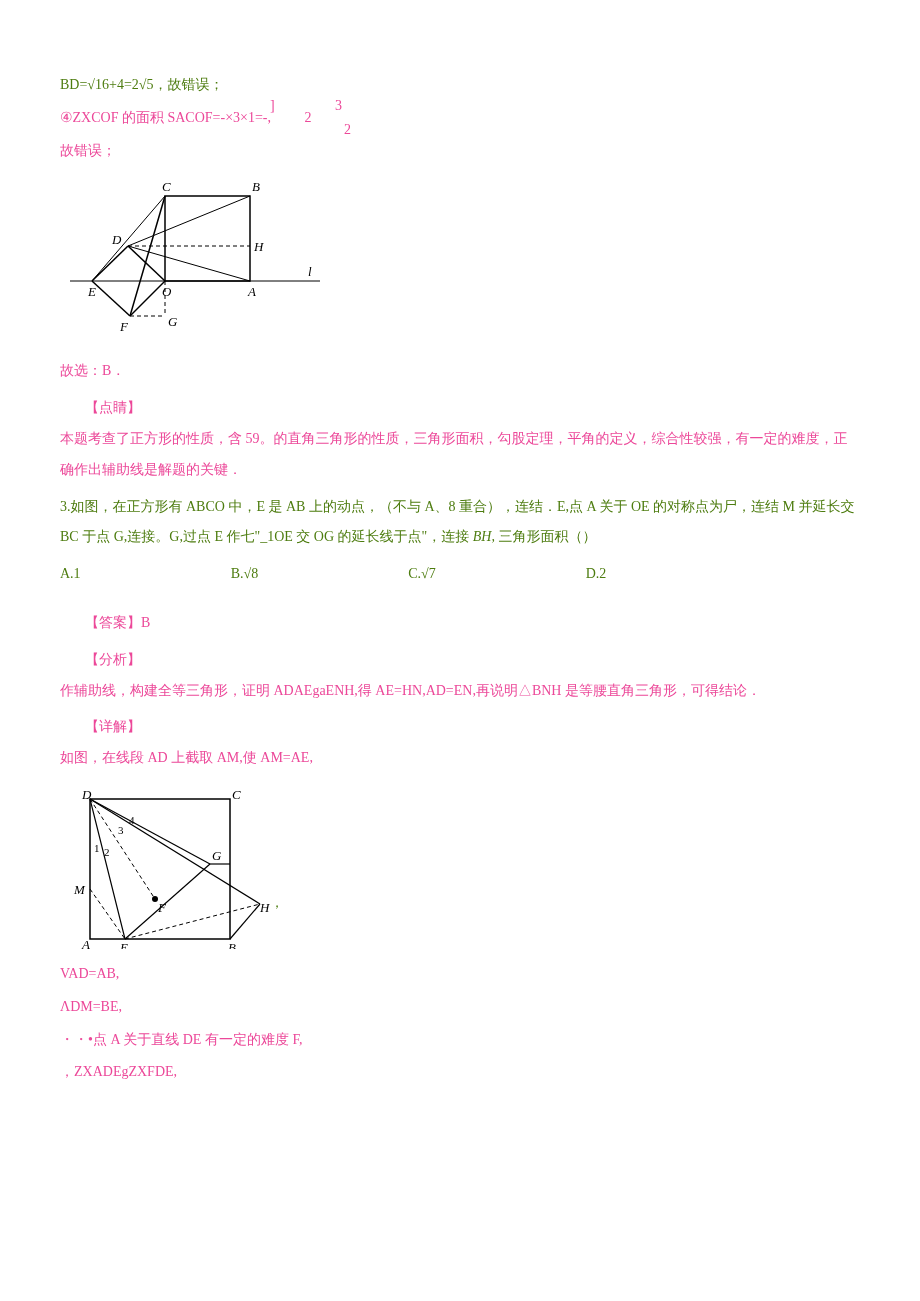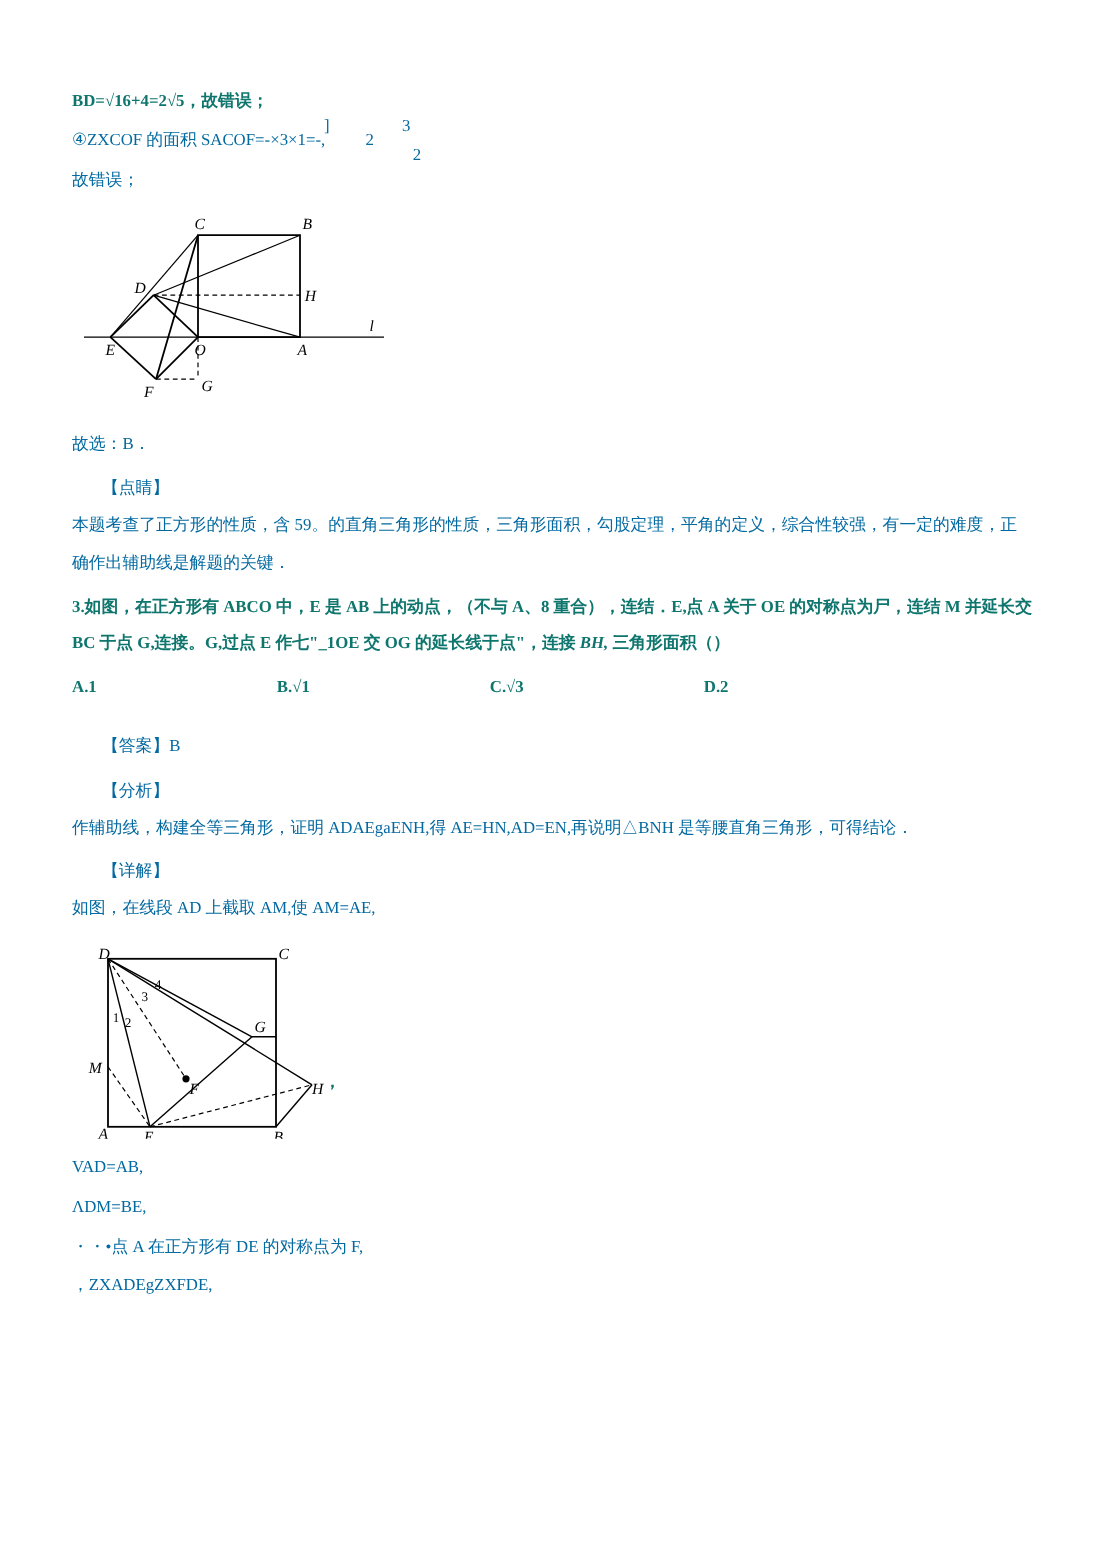--- a/index.html
+++ b/index.html
@@ -5,22 +5,22 @@
     body {
       font-family: "SimSun", "宋体", serif;
       font-size: 14px;
       line-height: 2.2;
       margin: 0;
       padding: 70px 60px 40px 60px;
       color: #000;
       width: 920px;
       box-sizing: border-box;
     }
-    .red { color: #0369a1; }
-    .black { color: #0f766e; font-weight: bold; }
+    .red { color: #ec4899; }
+    .black { color: #4d7c0f; }
     .italic { font-style: italic; }
     p { margin: 0; padding: 0; }
     .options { display: flex; gap: 150px; align-items: center; }
     .options span { display: inline-block; }
     .diagram {
       margin: 10px 0;
     }
     svg { display: block; }
     .heading { margin-top: 6px; margin-left: 25px; }
     .para { margin-bottom: 2px; }
@@ -81,22 +81,22 @@
 <p class="heading red">【点睛】</p>
 
 <p class="para red">本题考查了正方形的性质，含 59。的直角三角形的性质，三角形面积，勾股定理，平角的定义，综合性较强，有一定的难度，正确作出辅助线是解题的关键．</p>
 
 <p class="para black" style="margin-top:6px;">
   <span>3.如图，在正方形有 ABCO 中，E 是 AB 上的动点，（不与 A、8 重合），连结．E,点 A 关于 OE 的对称点为尸，连结 M 并延长交 BC 于点 G,连接。G,过点 E 作七"_1OE 交 OG 的延长线于点"，连接 </span><span class="italic">BH,</span><span> 三角形面积（）</span>
 </p>
 
 <p class="options black" style="margin-top:6px;">
   <span>A.1</span>
-  <span>B.√1</span>
-  <span>C.√3</span>
+  <span>B.√8</span>
+  <span>C.√7</span>
   <span>D.2</span>
 </p>
 
 <p class="heading red" style="margin-top:18px;">【答案】B</p>
 
 <p class="heading red">【分析】</p>
 
 <p class="para red">作辅助线，构建全等三角形，证明 ADAEgaENH,得 AE=HN,AD=EN,再说明△BNH 是等腰直角三角形，可得结论．</p>
 
 <p class="heading red">【详解】</p>
@@ -133,14 +133,14 @@
     <text x="200" y="128" font-size="13" font-style="italic">H</text>
     <text x="22" y="165" font-size="13" font-style="italic">A</text>
     <text x="60" y="168" font-size="13" font-style="italic">E</text>
     <text x="168" y="168" font-size="13" font-style="italic">B</text>
   </svg>
   <span class="black" style="padding-bottom:30px;">，</span>
 </div>
 
 <p class="para red">VAD=AB,</p>
 <p class="para red">ΛDM=BE,</p>
-<p class="para red">・・•点 A 在正方形有 DE 的对称点为 F,</p>
+<p class="para red">・・•点 A 关于直线 DE 有一定的难度 F,</p>
 <p class="para red">，ZXADEgZXFDE,</p>
 
 </body></html>

